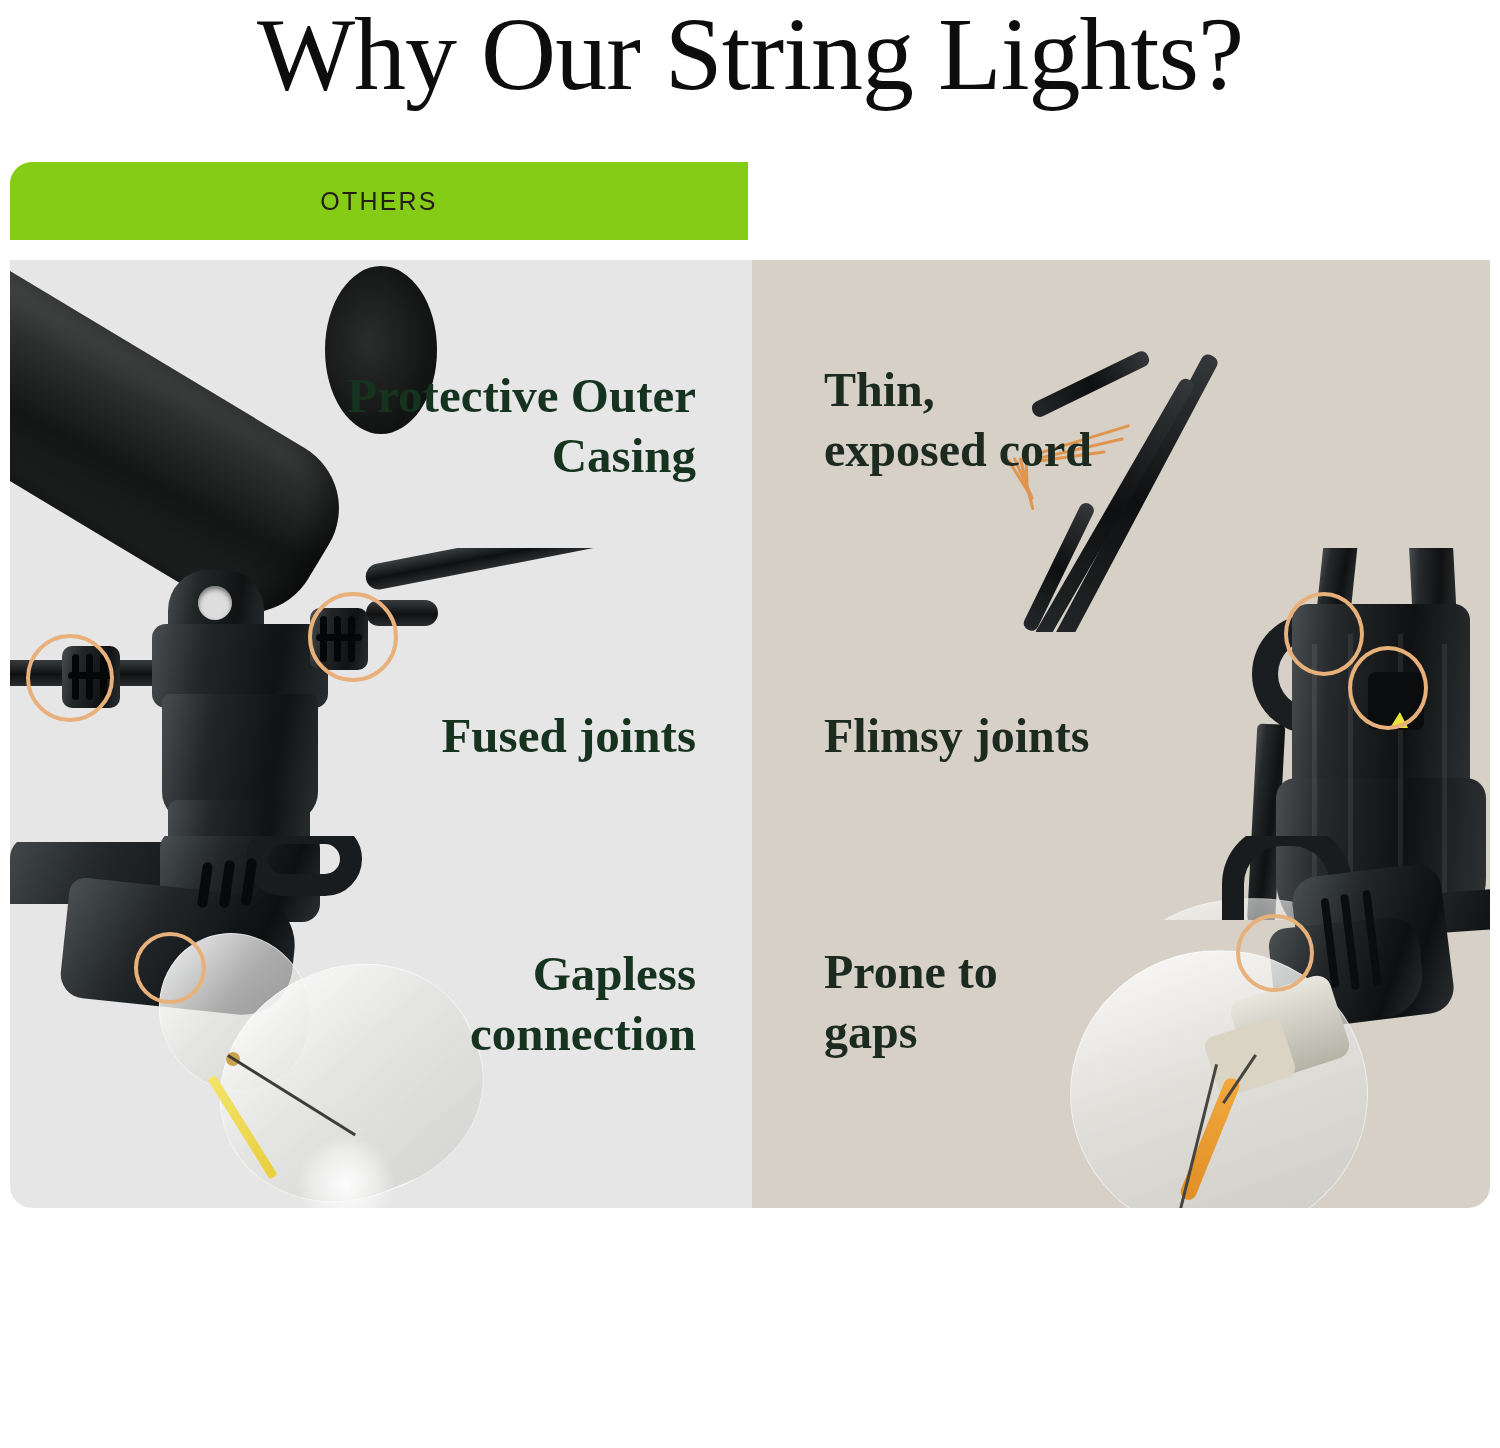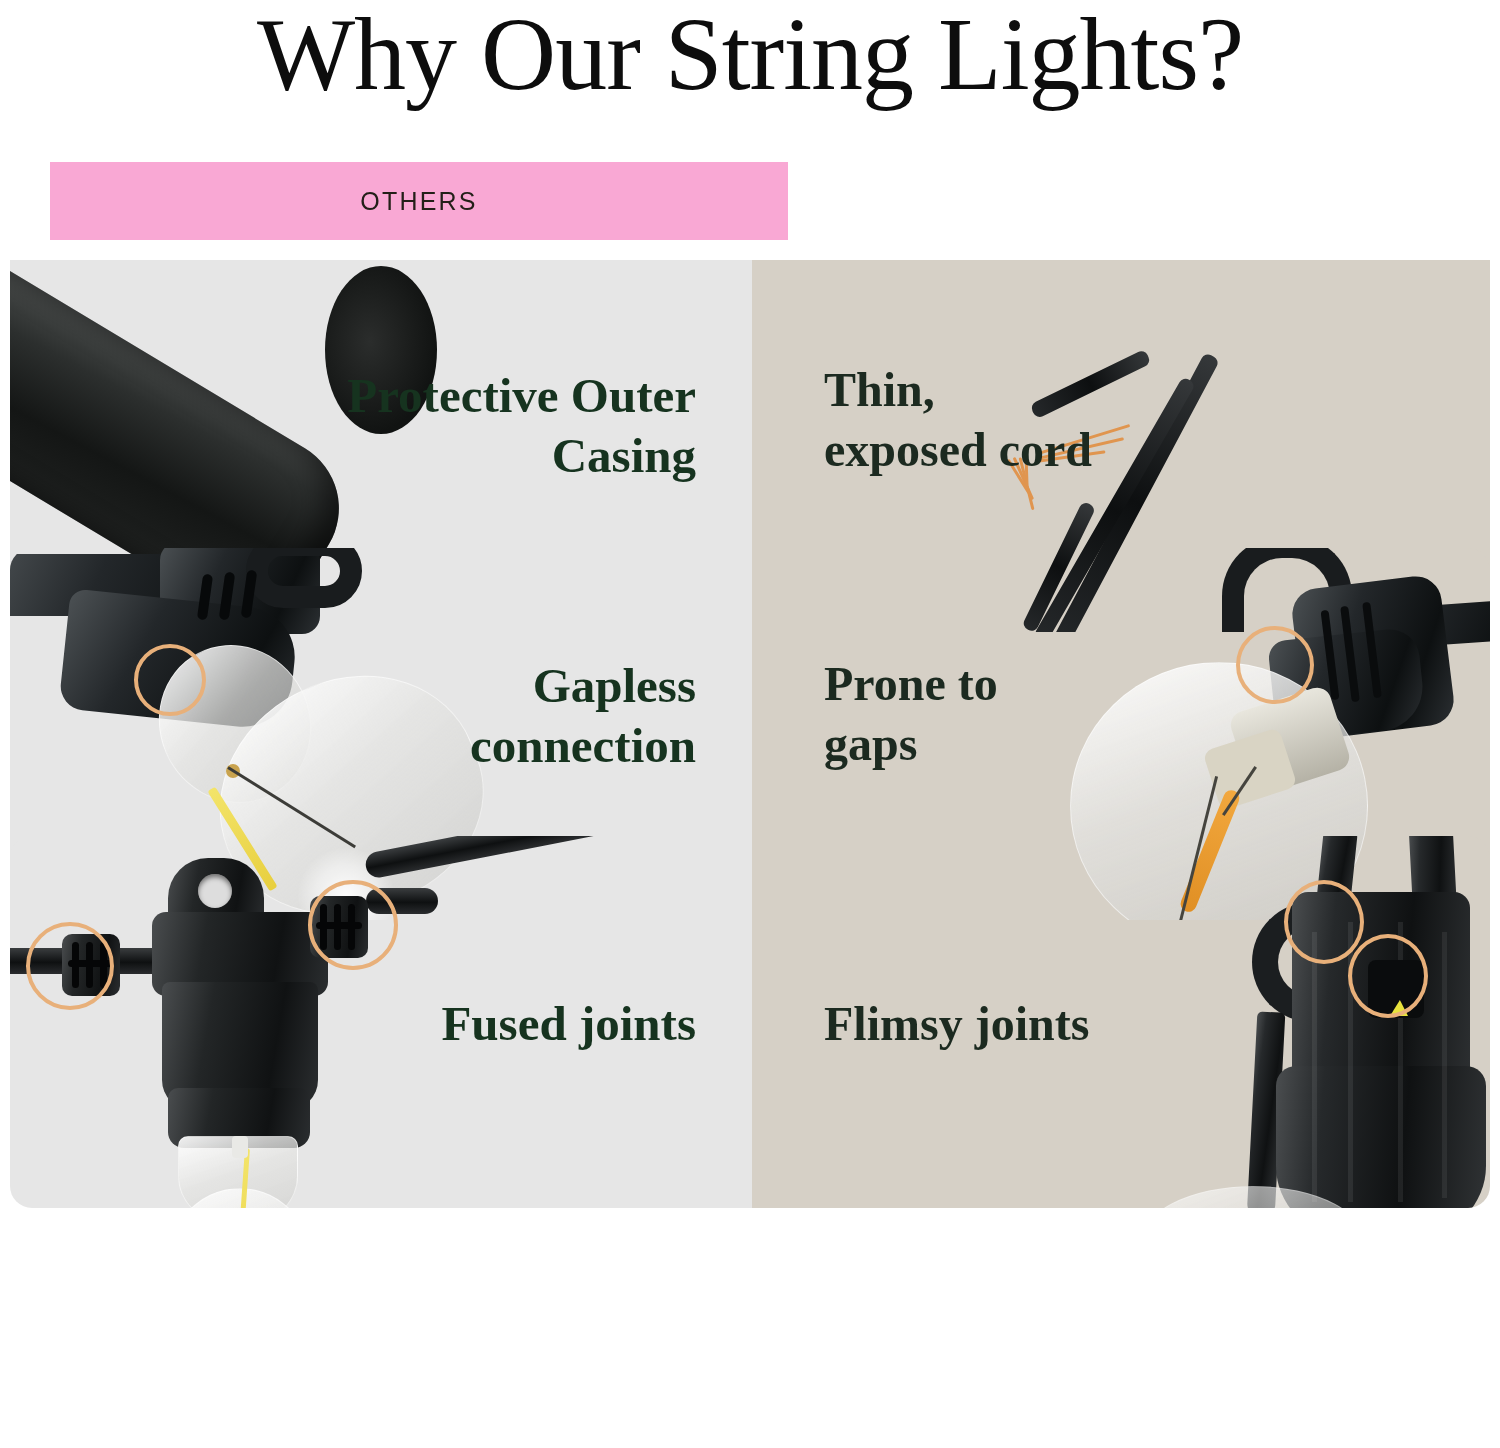--- a/index.html
+++ b/index.html
@@ -47,21 +47,21 @@
   }
   .hdr-cell {
     display:flex; align-items:center; justify-content:center;
     font-family:"Liberation Sans", sans-serif;
     font-size:25px;
     font-weight:400;
     letter-spacing:2.2px;
     color:#231f18;
   }
   .hdr-ours   { width:742px; background:#f5a97b; }
-  .hdr-others { width:738px; background:#f9a8d4;margin-left:40px; }
+  .hdr-others { width:738px; background:#84cc16; }
 
   
   .row {
     display:flex;
     margin-top:20px;
     height:268px;
   }
   .row:first-of-type { margin-top:8px; }
 
   .cell {
@@ -235,78 +235,20 @@
           <div class="frayed" style="left:284px;top:200px;width:70px;transform:rotate(-8deg);"></div>
           <div class="frayed" style="left:262px;top:196px;width:46px;transform:rotate(66deg);"></div>
           <div class="frayed" style="left:268px;top:196px;width:54px;transform:rotate(76deg);"></div>
           <div class="frayed" style="left:256px;top:198px;width:40px;transform:rotate(58deg);"></div>
           <div class="frayed" style="left:274px;top:194px;width:30px;transform:rotate(88deg);"></div>
         </div>
         <div class="label-others">Thin,<br>exposed cord</div>
       </div>
     </div>
 
-    <div class="row row-3 r3">
-
-      <div class="cell cell-ours">
-        <div class="art">
-
-          <div class="r3-socket" style="left:-30px;top:6px;width:340px;height:62px;border-radius:12px;"></div>
-          <div class="r3-socket" style="left:150px;top:-6px;width:160px;height:92px;border-radius:18px;"></div>
-
-          <div style="position:absolute;left:236px;top:-14px;width:116px;height:74px;border:22px solid #191c1e;border-radius:60px;"></div>
-
-          <div class="r3-socket" style="left:54px;top:52px;width:230px;height:120px;border-radius:16px 50px 50px 24px;transform:rotate(6deg);"></div>
-
-          <div style="position:absolute;left:190px;top:26px;width:10px;height:46px;background:#07090a;border-radius:5px;transform:rotate(8deg);"></div>
-          <div style="position:absolute;left:212px;top:24px;width:10px;height:48px;background:#07090a;border-radius:5px;transform:rotate(8deg);"></div>
-          <div style="position:absolute;left:234px;top:22px;width:10px;height:48px;background:#07090a;border-radius:5px;transform:rotate(8deg);"></div>
-
-          <div class="bulb-glass" style="left:150px;top:96px;width:150px;height:160px;border-radius:50%;transform:rotate(-28deg);"></div>
-          <div class="bulb-glass" style="left:206px;top:132px;width:266px;height:230px;border-radius:54% 50% 46% 50%;transform:rotate(-22deg);"></div>
-
-          <div class="filament" style="left:228px;top:232px;width:9px;height:118px;transform:rotate(-32deg);"></div>
-          <div style="position:absolute;left:216px;top:216px;width:14px;height:14px;background:#c9a34e;border-radius:50%;"></div>
-          <div style="position:absolute;left:218px;top:218px;width:150px;height:3px;background:#3c3c38;transform:rotate(32deg);transform-origin:0 50%;"></div>
-          <div class="glow" style="left:288px;top:300px;width:96px;height:96px;"></div>
-
-          <div class="ring" style="left:124px;top:96px;width:72px;height:72px;"></div>
-        </div>
-        <div class="label-ours">Gapless<br>connection</div>
-      </div>
-
-      <div class="cell cell-others">
-        <div class="art">
-
-          <div class="r3-socket" style="left:590px;top:56px;width:220px;height:40px;border-radius:12px;transform:rotate(-4deg);"></div>
-
-          <div style="position:absolute;left:470px;top:-12px;width:130px;height:96px;border:22px solid #191c1e;border-radius:60px 60px 0 0;border-bottom:none;"></div>
-
-          <div class="r3-socket" style="left:546px;top:34px;width:150px;height:150px;border-radius:26px;transform:rotate(-7deg);"></div>
-          <div class="r3-socket" style="left:520px;top:86px;width:150px;height:100px;border-radius:18px 30px 44px 30px;transform:rotate(-6deg);"></div>
-
-          <div style="position:absolute;left:574px;top:62px;width:8px;height:90px;background:#0a0c0d;border-radius:4px;transform:rotate(-7deg);"></div>
-          <div style="position:absolute;left:594px;top:58px;width:8px;height:96px;background:#0a0c0d;border-radius:4px;transform:rotate(-7deg);"></div>
-          <div style="position:absolute;left:616px;top:54px;width:8px;height:96px;background:#0a0c0d;border-radius:4px;transform:rotate(-7deg);"></div>
-
-          <div class="bulb-glass" style="left:318px;top:114px;width:298px;height:288px;border-radius:50%;"></div>
-
-          <div style="position:absolute;left:486px;top:150px;width:104px;height:86px;background:linear-gradient(180deg,#e8e6dd,#b5b2a6);border-radius:14px;transform:rotate(-18deg);"></div>
-          <div style="position:absolute;left:458px;top:190px;width:80px;height:62px;background:#d9d4c4;border-radius:10px;transform:rotate(-18deg);"></div>
-
-          <div style="position:absolute;left:450px;top:238px;width:16px;height:130px;background:linear-gradient(180deg,#f2a83e,#e08f24);border-radius:8px;transform:rotate(22deg);"></div>
-          <div style="position:absolute;left:444px;top:226px;width:3px;height:158px;background:#45443e;transform:rotate(14deg);"></div>
-          <div style="position:absolute;left:486px;top:214px;width:3px;height:58px;background:#45443e;transform:rotate(34deg);"></div>
-
-          <div class="ring" style="left:484px;top:78px;width:78px;height:78px;"></div>
-        </div>
-        <div class="label-others">Prone to<br>gaps</div>
-      </div>
-    </div>
-
     <div class="row row-2 r2">
 
       <div class="cell cell-ours">
         <div class="art">
 
           <div class="sock-cord" style="left:356px;top:18px;width:430px;height:26px;transform:rotate(-11deg);transform-origin:0 50%;"></div>
           <div class="sock-cord" style="left:356px;top:52px;width:72px;height:26px;"></div>
 
           <div class="sock-cord" style="left:-20px;top:112px;width:210px;height:26px;"></div>
 
@@ -361,14 +303,72 @@
 
           <div class="bulb-glass" style="left:386px;top:350px;width:230px;height:120px;border-radius:50% 50% 0 0;opacity:.75;"></div>
 
           <div class="ring" style="left:532px;top:44px;width:80px;height:84px;"></div>
           <div class="ring" style="left:596px;top:98px;width:80px;height:84px;"></div>
         </div>
         <div class="label-others">Flimsy joints</div>
       </div>
     </div>
 
+    <div class="row row-3 r3">
+
+      <div class="cell cell-ours">
+        <div class="art">
+
+          <div class="r3-socket" style="left:-30px;top:6px;width:340px;height:62px;border-radius:12px;"></div>
+          <div class="r3-socket" style="left:150px;top:-6px;width:160px;height:92px;border-radius:18px;"></div>
+
+          <div style="position:absolute;left:236px;top:-14px;width:116px;height:74px;border:22px solid #191c1e;border-radius:60px;"></div>
+
+          <div class="r3-socket" style="left:54px;top:52px;width:230px;height:120px;border-radius:16px 50px 50px 24px;transform:rotate(6deg);"></div>
+
+          <div style="position:absolute;left:190px;top:26px;width:10px;height:46px;background:#07090a;border-radius:5px;transform:rotate(8deg);"></div>
+          <div style="position:absolute;left:212px;top:24px;width:10px;height:48px;background:#07090a;border-radius:5px;transform:rotate(8deg);"></div>
+          <div style="position:absolute;left:234px;top:22px;width:10px;height:48px;background:#07090a;border-radius:5px;transform:rotate(8deg);"></div>
+
+          <div class="bulb-glass" style="left:150px;top:96px;width:150px;height:160px;border-radius:50%;transform:rotate(-28deg);"></div>
+          <div class="bulb-glass" style="left:206px;top:132px;width:266px;height:230px;border-radius:54% 50% 46% 50%;transform:rotate(-22deg);"></div>
+
+          <div class="filament" style="left:228px;top:232px;width:9px;height:118px;transform:rotate(-32deg);"></div>
+          <div style="position:absolute;left:216px;top:216px;width:14px;height:14px;background:#c9a34e;border-radius:50%;"></div>
+          <div style="position:absolute;left:218px;top:218px;width:150px;height:3px;background:#3c3c38;transform:rotate(32deg);transform-origin:0 50%;"></div>
+          <div class="glow" style="left:288px;top:300px;width:96px;height:96px;"></div>
+
+          <div class="ring" style="left:124px;top:96px;width:72px;height:72px;"></div>
+        </div>
+        <div class="label-ours">Gapless<br>connection</div>
+      </div>
+
+      <div class="cell cell-others">
+        <div class="art">
+
+          <div class="r3-socket" style="left:590px;top:56px;width:220px;height:40px;border-radius:12px;transform:rotate(-4deg);"></div>
+
+          <div style="position:absolute;left:470px;top:-12px;width:130px;height:96px;border:22px solid #191c1e;border-radius:60px 60px 0 0;border-bottom:none;"></div>
+
+          <div class="r3-socket" style="left:546px;top:34px;width:150px;height:150px;border-radius:26px;transform:rotate(-7deg);"></div>
+          <div class="r3-socket" style="left:520px;top:86px;width:150px;height:100px;border-radius:18px 30px 44px 30px;transform:rotate(-6deg);"></div>
+
+          <div style="position:absolute;left:574px;top:62px;width:8px;height:90px;background:#0a0c0d;border-radius:4px;transform:rotate(-7deg);"></div>
+          <div style="position:absolute;left:594px;top:58px;width:8px;height:96px;background:#0a0c0d;border-radius:4px;transform:rotate(-7deg);"></div>
+          <div style="position:absolute;left:616px;top:54px;width:8px;height:96px;background:#0a0c0d;border-radius:4px;transform:rotate(-7deg);"></div>
+
+          <div class="bulb-glass" style="left:318px;top:114px;width:298px;height:288px;border-radius:50%;"></div>
+
+          <div style="position:absolute;left:486px;top:150px;width:104px;height:86px;background:linear-gradient(180deg,#e8e6dd,#b5b2a6);border-radius:14px;transform:rotate(-18deg);"></div>
+          <div style="position:absolute;left:458px;top:190px;width:80px;height:62px;background:#d9d4c4;border-radius:10px;transform:rotate(-18deg);"></div>
+
+          <div style="position:absolute;left:450px;top:238px;width:16px;height:130px;background:linear-gradient(180deg,#f2a83e,#e08f24);border-radius:8px;transform:rotate(22deg);"></div>
+          <div style="position:absolute;left:444px;top:226px;width:3px;height:158px;background:#45443e;transform:rotate(14deg);"></div>
+          <div style="position:absolute;left:486px;top:214px;width:3px;height:58px;background:#45443e;transform:rotate(34deg);"></div>
+
+          <div class="ring" style="left:484px;top:78px;width:78px;height:78px;"></div>
+        </div>
+        <div class="label-others">Prone to<br>gaps</div>
+      </div>
+    </div>
+
   </div>
 </div>
 
 </body></html>

